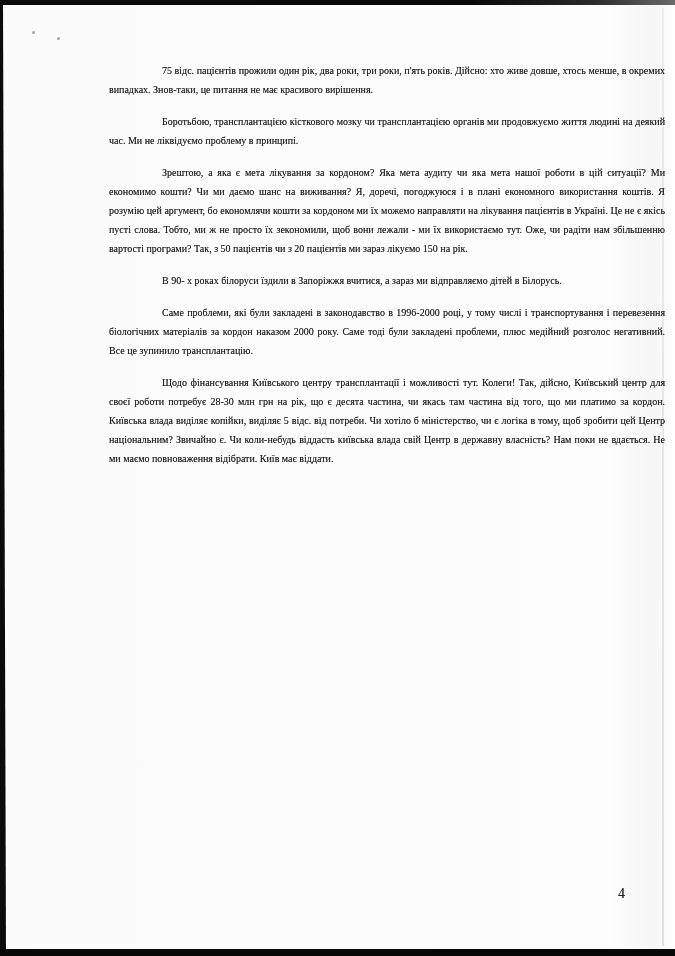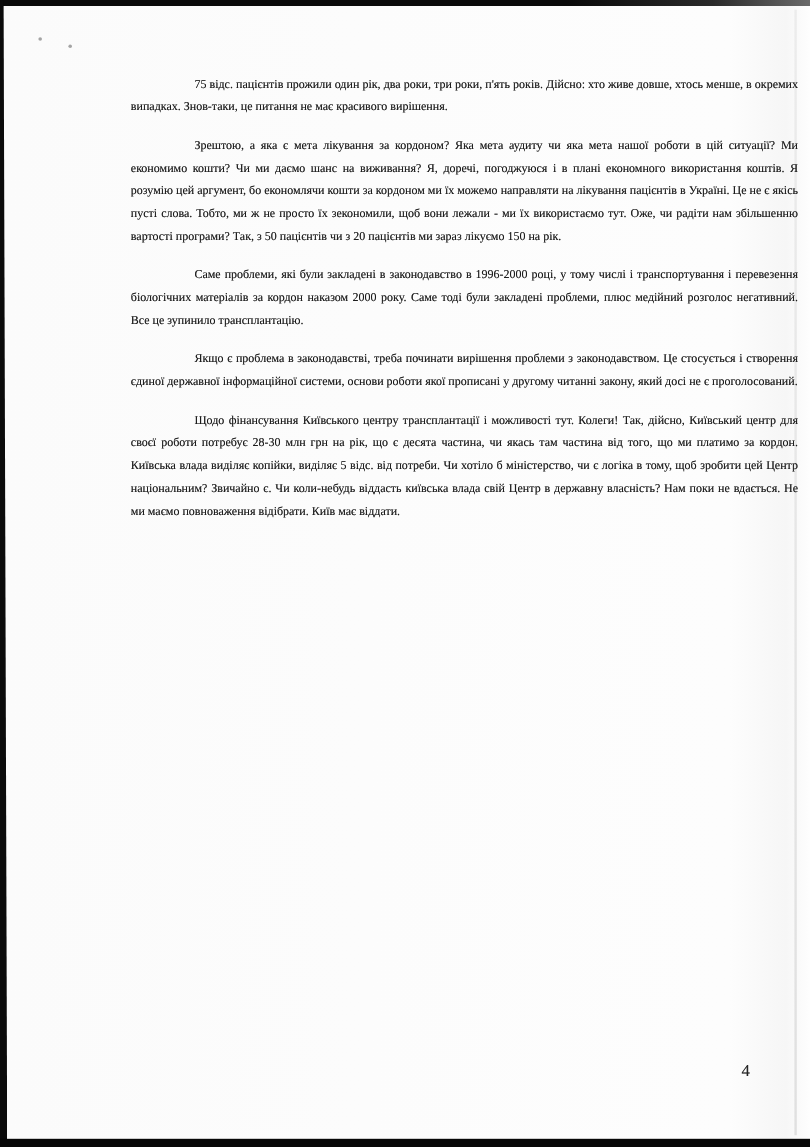--- a/index.html
+++ b/index.html
@@ -83,21 +83,22 @@
   <div class="border-top"></div>
   <div class="border-left"></div>
   <div class="border-bottom"></div>
   <div class="paper-edge-right"></div>
 
   <div class="speck speck-1"></div>
   <div class="speck speck-2"></div>
 
   <div class="doc-body">
     <p>75 відс. пацієнтів прожили один рік, два роки, три роки, п'ять років. Дійсно: хто живе довше, хтось менше, в окремих випадках. Знов-таки, це питання не має красивого вирішення.</p>
+    <p>Боротьбою, трансплантацією кісткового мозку чи трансплантацією органів ми продовжуємо життя людині на деякий час. Ми не ліквідуємо проблему в принципі.</p>
     <p>Зрештою, а яка є мета лікування за кордоном? Яка мета аудиту чи яка мета нашої роботи в цій ситуації? Ми економимо кошти? Чи ми даємо шанс на виживання? Я, доречі, погоджуюся і в плані економного використання коштів. Я розумію цей аргумент, бо економлячи кошти за кордоном ми їх можемо направляти на лікування пацієнтів в Україні. Це не є якісь пусті слова. Тобто, ми ж не просто їх зекономили, щоб вони лежали - ми їх використаємо тут. Оже, чи радіти нам збільшенню вартості програми? Так, з 50 пацієнтів чи з 20 пацієнтів ми зараз лікуємо 150 на рік.</p>
+    <p>В 90- х роках білоруси їздили в Запоріжжя вчитися, а зараз ми відправляємо дітей в Білорусь.</p>
     <p>Саме проблеми, які були закладені в законодавство в 1996-2000 році, у тому числі і транспортування і перевезення біологічних матеріалів за кордон наказом 2000 року. Саме тоді були закладені проблеми, плюс медійний розголос негативний. Все це зупинило трансплантацію.</p>
-    <p>Якщо є проблема в законодавстві, треба починати вирішення проблеми з законодавством. Це стосується і створення єдиної державної інформаційної системи, основи роботи якої прописані у другому читанні закону, який досі не є проголосований.</p>
     <p>Щодо фінансування Київського центру трансплантації і можливості тут. Колеги! Так, дійсно, Київський центр для своєї роботи потребує 28-30 млн грн на рік, що є десята частина, чи якась там частина від того, що ми платимо за кордон. Київська влада виділяє копійки, виділяє 5 відс. від потреби. Чи хотіло б міністерство, чи є логіка в тому, щоб зробити цей Центр національним? Звичайно є. Чи коли-небудь віддасть київська влада свій Центр в державну власність? Нам поки не вдається. Не ми маємо повноваження відібрати. Київ має віддати.</p>
   </div>
 
   <div class="page-number">4</div>
 
 </div>
 
 </body></html>

